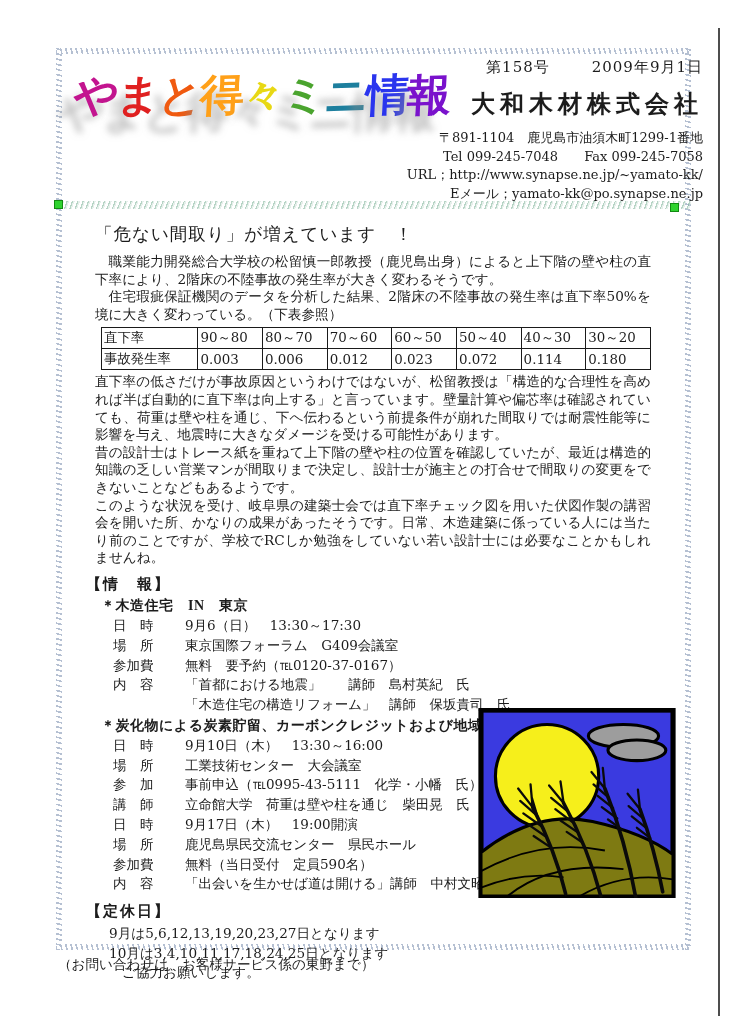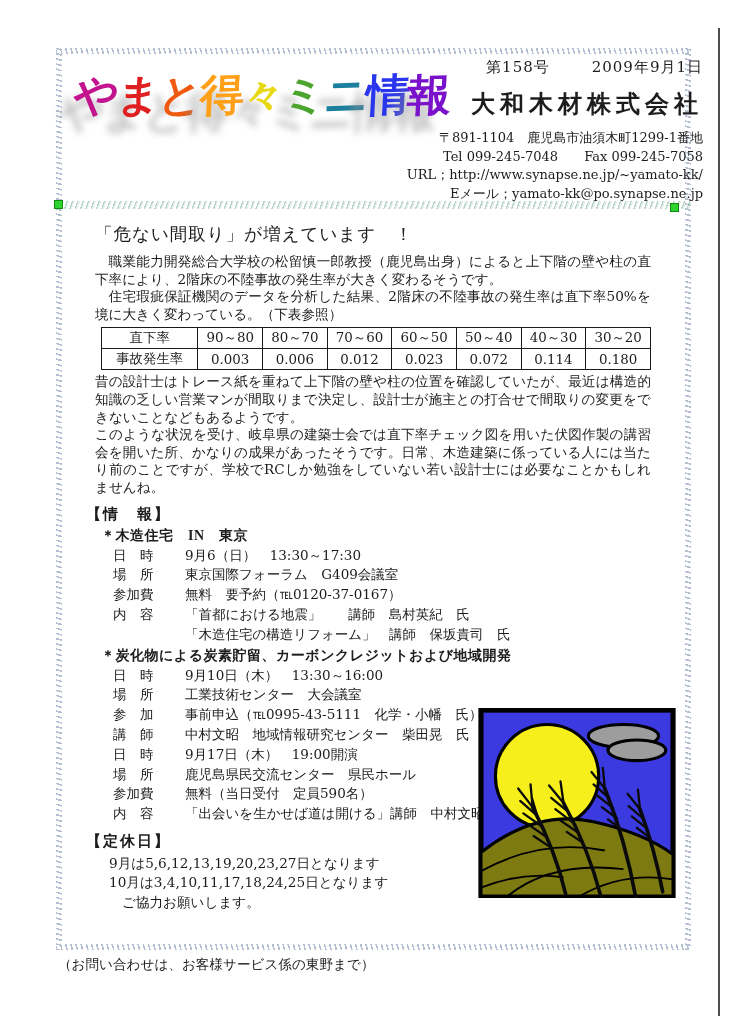--- a/index.html
+++ b/index.html
@@ -35,21 +35,21 @@
   .handle{position:absolute;width:7px;height:7px;background:#2fd32f;border:1px solid #128a12;}
   .handle.left{left:-2px;top:-1px;}
   .handle.right{right:12px;top:2px;}
   
   .content{position:absolute;left:95px;top:222px;width:556px;}
   .title{font-family:"DejaVu Sans","Liberation Sans",sans-serif;font-size:17.5px;
          font-weight:normal;margin:0 0 7px 0;letter-spacing:1px;}
   .para{margin:0;font-size:13.6px;line-height:17.6px;text-align:justify;}
   .intro .para{text-indent:1em;}
   table.acc{border-collapse:collapse;margin:4px 0 3px 6px;}
-  table.acc td{border:1px solid #1a1a1a;text-align:center;font-size:13.4px;
+  table.acc td{border:1px solid #1a1a1a;text-align:left;font-size:13.4px;
          height:20px;padding:0 2px;}
   table.acc td.lbl{width:100px;}
   table.acc td.val{width:62px;}
   .sec-heading{font-family:"DejaVu Sans","Liberation Sans",sans-serif;font-size:15px;
          font-weight:bold;margin:8px 0 3px -9px;letter-spacing:2px;}
   .events{width:460px;}
   .ev-title{font-family:Liberation Serif, serif;font-weight:bold;
          font-size:14px;margin:2px 0 1px 6px;letter-spacing:.5px;}
   .ev-row{display:flex;padding-left:18px;font-size:13.5px;line-height:19.8px;}
   .ev-label{width:72px;flex:none;}
@@ -112,20 +112,21 @@
             <td class="val">0.006</td>
             <td class="val">0.012</td>
             <td class="val">0.023</td>
             <td class="val">0.072</td>
             <td class="val">0.114</td>
             <td class="val">0.180</td>
           </tr>
         </tbody>
       </table>
     <div class="bodyp">
+        <p class="para">直下率の低さだけが事故原因というわけではないが、松留教授は「構造的な合理性を高めれば半ば自動的に直下率は向上する」と言っています。壁量計算や偏芯率は確認されていても、荷重は壁や柱を通じ、下へ伝わるという前提条件が崩れた間取りでは耐震性能等に影響を与え、地震時に大きなダメージを受ける可能性があります。</p>
         <p class="para">昔の設計士はトレース紙を重ねて上下階の壁や柱の位置を確認していたが、最近は構造的知識の乏しい営業マンが間取りまで決定し、設計士が施主との打合せで間取りの変更をできないことなどもあるようです。</p>
         <p class="para">このような状況を受け、岐阜県の建築士会では直下率チェック図を用いた伏図作製の講習会を開いた所、かなりの成果があったそうです。日常、木造建築に係っている人には当たり前のことですが、学校でRCしか勉強をしていない若い設計士には必要なことかもしれませんね。</p>
       </div>
 
     <h2 class="sec-heading">【情　報】</h2>
     <div class="events">
         <div class="ev-title">＊木造住宅　IN　東京</div>
         <div class="ev-row">
           <span class="ev-label">日　時</span>
           <span class="ev-value">9月6（日）　13:30～17:30</span>
@@ -154,21 +155,21 @@
         <div class="ev-row">
           <span class="ev-label">場　所</span>
           <span class="ev-value">工業技術センター　大会議室</span>
         </div>
         <div class="ev-row">
           <span class="ev-label">参　加</span>
           <span class="ev-value">事前申込（℡0995-43-5111　化学・小幡　氏）</span>
         </div>
         <div class="ev-row">
           <span class="ev-label">講　師</span>
-          <span class="ev-value">中村文昭　地域情報研究センター　柴田晃　氏</span>
+          <span class="ev-value">立命館大学　荷重は壁や柱を通じ　柴田晃　氏</span>
         </div>
         <div class="ev-row">
           <span class="ev-label">日　時</span>
           <span class="ev-value">9月17日（木）　19:00開演</span>
         </div>
         <div class="ev-row">
           <span class="ev-label">場　所</span>
           <span class="ev-value">鹿児島県民交流センター　県民ホール</span>
         </div>
         <div class="ev-row">

